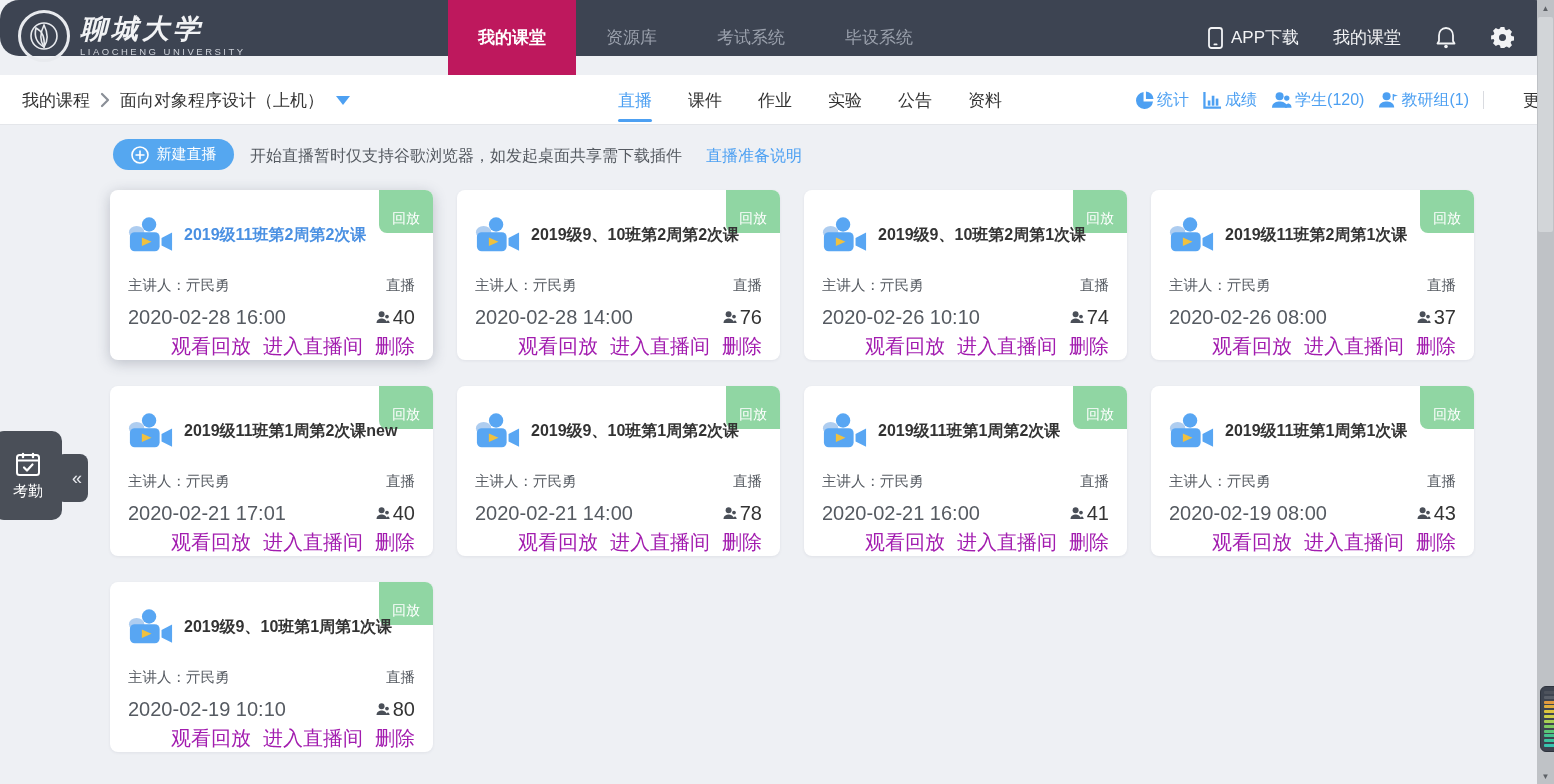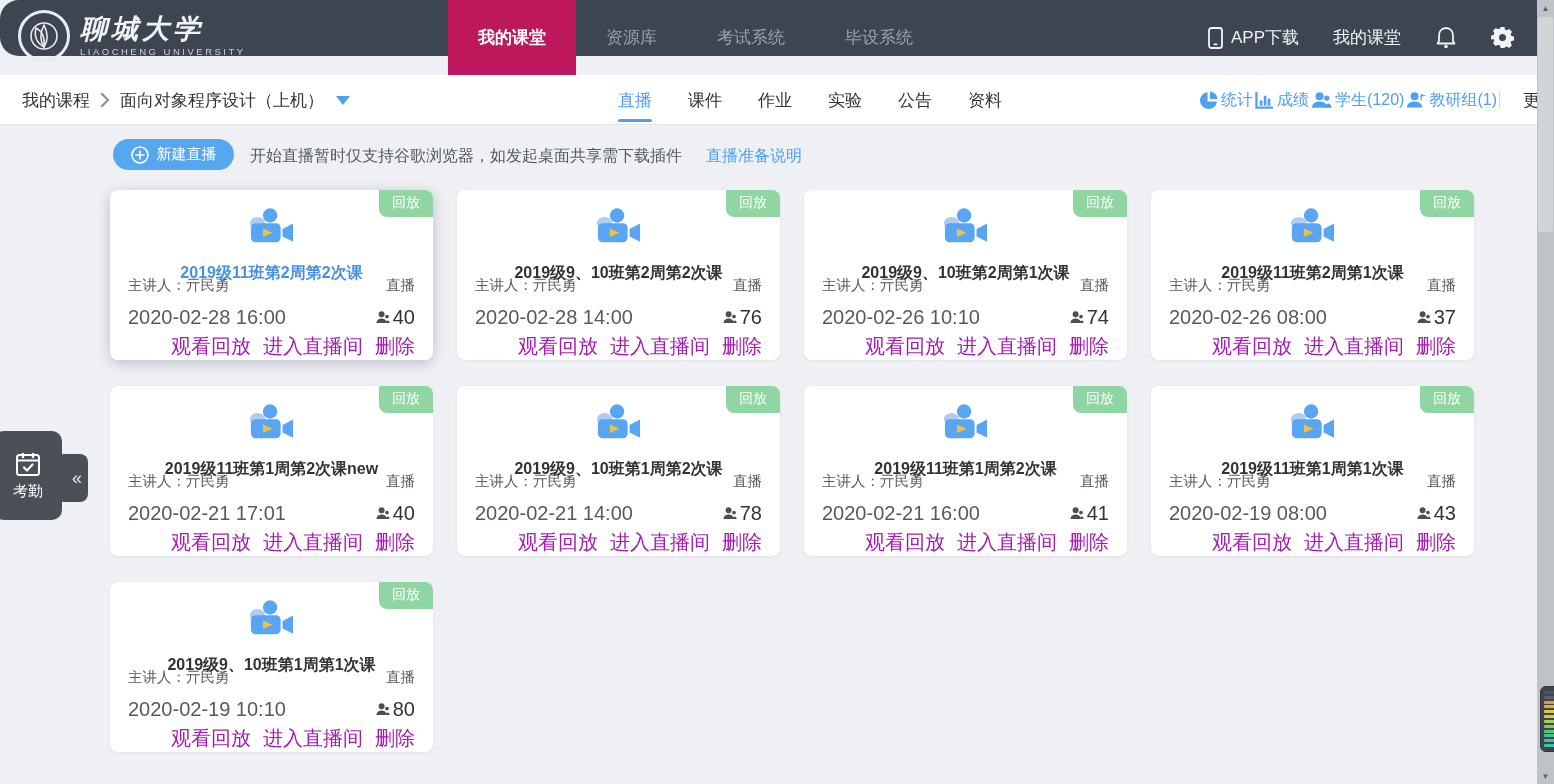--- a/index.html
+++ b/index.html
@@ -21,37 +21,37 @@
 
   
   #subheader { position:absolute; left:0; top:75px; width:1540px; height:50px; background:#ffffff; border-bottom:1px solid #e4e6ea; z-index:2; }
   #breadcrumb { position:absolute; left:22px; top:0; height:50px; display:flex; align-items:center; gap:10px; font-size:17px; color:#333; }
   #breadcrumb .crumb { cursor:pointer; }
   .caret-down { width:0; height:0; border-left:7px solid transparent; border-right:7px solid transparent; border-top:9px solid #4da0f2; margin-left:2px; cursor:pointer; }
   #tabs { position:absolute; left:618px; top:0; height:50px; display:flex; gap:36px; }
   .tab { position:relative; height:50px; display:flex; align-items:center; font-size:17px; color:#333; cursor:pointer; }
   .tab.active { color:#4da0f2; }
   .tab.active::after { content:""; position:absolute; left:50%; transform:translateX(-50%); bottom:3px; width:34px; height:3px; border-radius:2px; background:#4da0f2; }
-  #course-stats { position:absolute; right:40px; top:0; height:50px; display:flex; align-items:center; gap:2px; }
+  #course-stats { position:absolute; right:56px; top:0; height:50px; display:flex; align-items:center; gap:14px; }
   .stat { display:flex; align-items:center; gap:3px; color:#4da0f2; font-size:16px; cursor:pointer; white-space:nowrap; }
   .stat-divider { width:1px; height:18px; background:#d9dbe0; }
   #more-wrap { position:absolute; left:1523px; top:0; width:17px; height:50px; overflow:hidden; }
   #more { height:50px; display:flex; align-items:center; font-size:17px; color:#333; white-space:nowrap; cursor:pointer; }
 
   
   #new-live-btn { position:absolute; left:113px; top:139px; width:121px; height:31px; border:none; border-radius:16px; background:#55a7f0; color:#fff; font-size:15px; display:flex; align-items:center; justify-content:center; gap:8px; cursor:pointer; font-family:inherit; }
   #live-hint { position:absolute; left:250px; top:146px; font-size:16px; color:#555a61; }
   #live-guide-link { position:absolute; left:706px; top:146px; font-size:16px; color:#4da0f2; cursor:pointer; }
 
   
   #cards { position:absolute; left:110px; top:190px; width:1364px; display:grid; grid-template-columns:repeat(4,323px); grid-auto-rows:170px; column-gap:24px; row-gap:26px; }
   .card { position:relative; background:#fff; border-radius:8px; box-shadow:0 1px 3px rgba(60,70,90,.08); }
   .card.hl { box-shadow:0 3px 14px rgba(60,70,90,.28); }
-  .badge { position:absolute; top:0; right:0; background:#90d6a3; color:#fff; font-size:14px; padding:4px 13px 5px; border-radius:0 8px 0 8px; }
-  .title-row { position:absolute; left:18px; top:16px; right:18px; height:58px; display:flex; align-items:center; gap:10px;flex-direction:column; }
+  .badge { position:absolute; top:0; right:0; background:#90d6a3; color:#fff; font-size:14px; padding:20px 13px 5px; border-radius:0 8px 0 8px; }
+  .title-row { position:absolute; left:18px; top:16px; right:18px; height:58px; display:flex; align-items:center; gap:10px; }
   .cam { flex:0 0 46px; }
   .card-title { font-size:16px; font-weight:bold; color:#333; line-height:1.35; cursor:pointer; }
   .card.hl .card-title { color:#4a90e2; }
   .meta1 { position:absolute; left:18px; right:18px; top:86px; display:flex; justify-content:space-between; font-size:14.5px; color:#555a61; }
   .meta2 { position:absolute; left:18px; right:18px; top:116px; display:flex; justify-content:space-between; font-size:20px; color:#555a61; }
   .viewers { display:flex; align-items:center; gap:3px; color:#333; }
   .actions { position:absolute; right:18px; top:143px; display:flex; gap:12px; font-size:20px; color:#a21caf; }
   .actions span { cursor:pointer; }
 
   

